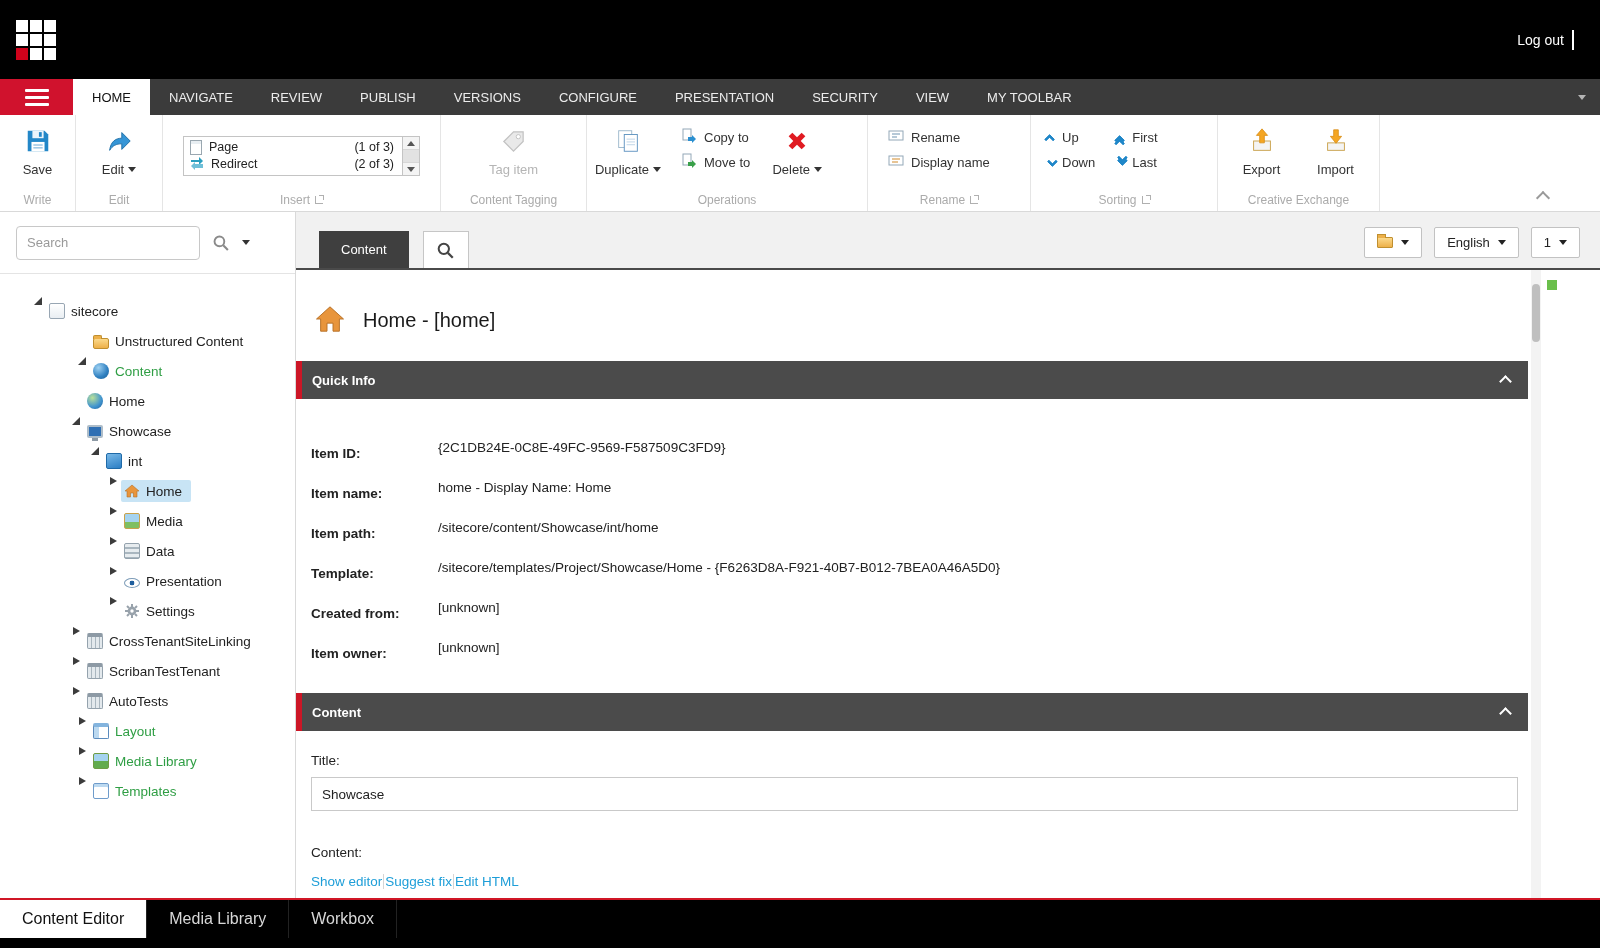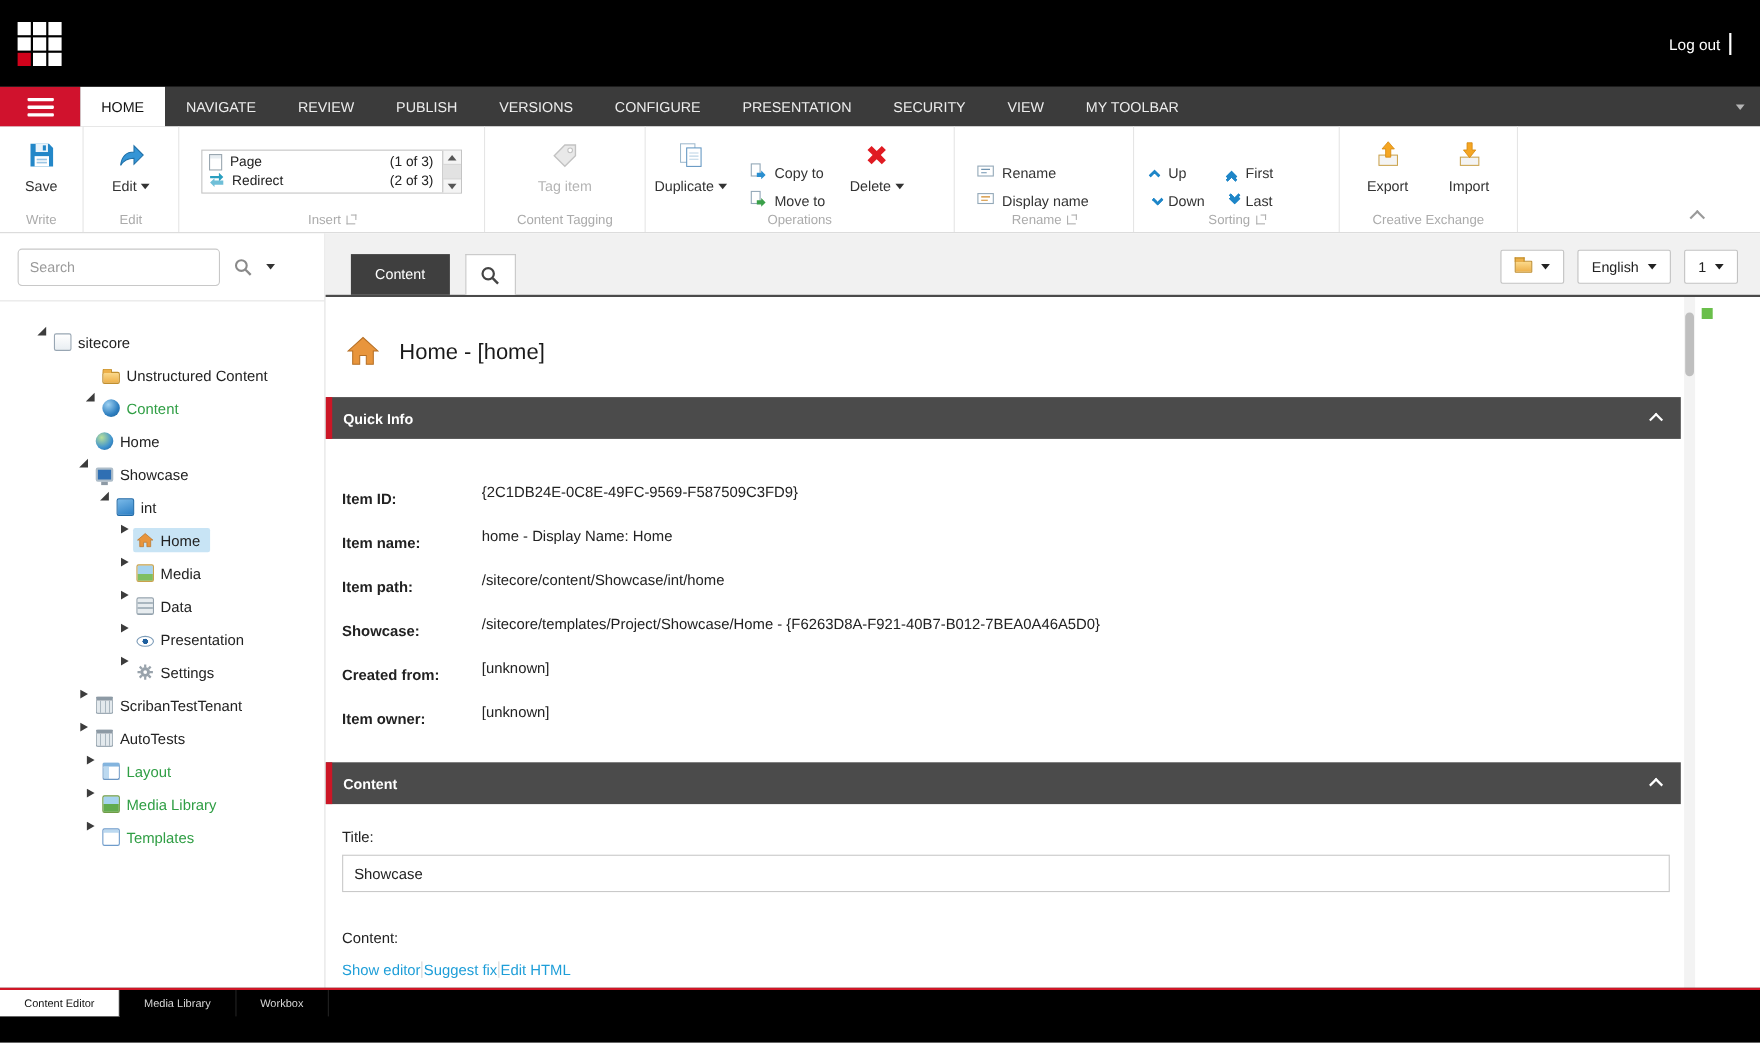--- a/index.html
+++ b/index.html
@@ -29,21 +29,21 @@
   .ribbon { height:97px; background:#fff; border-bottom:1px solid #d9d9d9; display:flex; position:relative; }
   .rgroup { position:relative; border-right:1px solid #e5e5e5; display:flex; align-items:flex-start; padding-top:0; }
   .rgroup-label { position:absolute; bottom:4px; left:0; right:0; text-align:center; color:#ababab; font-size:12px; display:flex; justify-content:center; align-items:center; gap:5px; }
   .launcher { width:8px; height:8px; border-left:1px solid #b0b0b0; border-bottom:1px solid #b0b0b0; display:inline-block; position:relative; }
   .launcher::after { content:""; position:absolute; right:-1px; top:-1px; width:4px; height:4px; border-right:1px solid #b0b0b0; border-top:1px solid #b0b0b0; }
 
   .bigbtn { width:74px; display:flex; flex-direction:column; align-items:center; gap:5px; padding-top:10px; color:#333; cursor:pointer; }
   .bigbtn .icon { height:32px; display:flex; align-items:center; justify-content:center; }
   .bigbtn .lbl { display:flex; align-items:center; gap:4px; font-size:13px; }
   .bigbtn.disabled { color:#b5b5b5; }
-  .smallbtns { display:flex; flex-direction:column; padding-top:30px; }
+  .smallbtns { display:flex; flex-direction:column; padding-top:10px; }
   .smallbtn { display:flex; align-items:center; gap:7px; height:25px; color:#333; cursor:pointer; white-space:nowrap; font-size:13px; }
 
   .g-write { width:76px; justify-content:center; }
   .g-edit { width:87px; justify-content:center; }
   .g-insert { width:278px; justify-content:center; }
   .g-tagging { width:146px; justify-content:center; }
   .g-operations { width:281px; padding-left:4px; }
   .g-rename { width:163px; padding-left:20px; }
   .g-sorting { width:187px; padding-left:16px; }
   .g-exchange { width:162px; justify-content:center; }
@@ -134,21 +134,21 @@
   .links { display:flex; align-items:center; gap:1px; margin-top:14px; }
   .links a { color:#1e9ed8; text-decoration:none; font-size:13.5px; cursor:pointer; }
   .vsep { width:1px; height:15px; background:#d5d5d5; display:inline-block; }
 
   .vscroll { position:absolute; top:58px; bottom:0; right:59px; width:10px; background:#f3f3f3; }
   .vthumb { width:8px; height:58px; background:#bfbfbf; border-radius:4px; margin:14px auto 0; }
   .green-marker { position:absolute; top:68px; right:43px; width:10px; height:10px; background:#6abf4b; }
 
   
   .bottombar { position:absolute; left:0; right:0; bottom:0; height:50px; background:#000; border-top:2px solid #d01626; display:flex; align-items:flex-start; }
-  .btab { height:24px; display:flex; align-items:center; padding:0 22px; color:#d8d8d8; font-size:10px; cursor:pointer; border-right:1px solid #222; }
+  .btab { height:38px; display:flex; align-items:center; padding:0 22px; color:#d8d8d8; font-size:16px; cursor:pointer; border-right:1px solid #222; }
   .btab.active { background:#fff; color:#111; }
 </style>
 </head>
 <body>
 
 <header class="topbar">
   <div class="logo">
     <i></i>
       <i></i>
       <i></i>
@@ -549,20 +549,29 @@
               </svg></span>
             <span class="tlabel">Settings</span>
           </span>
       </div>
       <div class="trow lv2">
         <span class="arrow">
             <span class="arr-col"></span>
           </span>
         <span class="sel">
             <span class="ti ti-building"></span>
+            <span class="tlabel">CrossTenantSiteLinking</span>
+          </span>
+      </div>
+      <div class="trow lv2">
+        <span class="arrow">
+            <span class="arr-col"></span>
+          </span>
+        <span class="sel">
+            <span class="ti ti-building"></span>
             <span class="tlabel">ScribanTestTenant</span>
           </span>
       </div>
       <div class="trow lv2">
         <span class="arrow">
             <span class="arr-col"></span>
           </span>
         <span class="sel">
             <span class="ti ti-building"></span>
             <span class="tlabel">AutoTests</span>
@@ -647,21 +656,21 @@
         </div>
         <div class="frow">
           <span class="flabel">Item name:</span>
           <span class="fvalue">home - Display Name: Home</span>
         </div>
         <div class="frow">
           <span class="flabel">Item path:</span>
           <span class="fvalue">/sitecore/content/Showcase/int/home</span>
         </div>
         <div class="frow">
-          <span class="flabel">Showcase:</span>
+          <span class="flabel">Template:</span>
           <span class="fvalue">/sitecore/templates/Project/Showcase/Home - {F6263D8A-F921-40B7-B012-7BEA0A46A5D0}</span>
         </div>
         <div class="frow">
           <span class="flabel">Created from:</span>
           <span class="fvalue">[unknown]</span>
         </div>
         <div class="frow">
           <span class="flabel">Item owner:</span>
           <span class="fvalue">[unknown]</span>
         </div>

